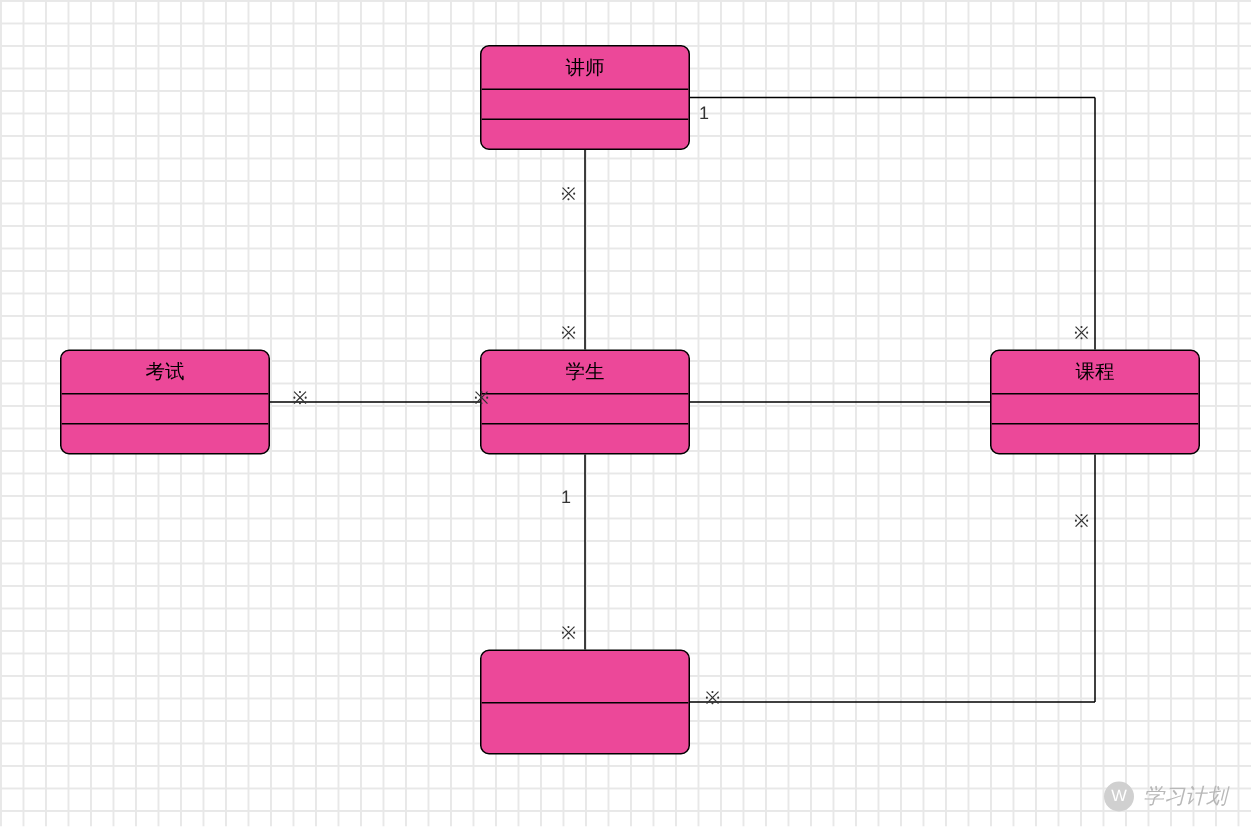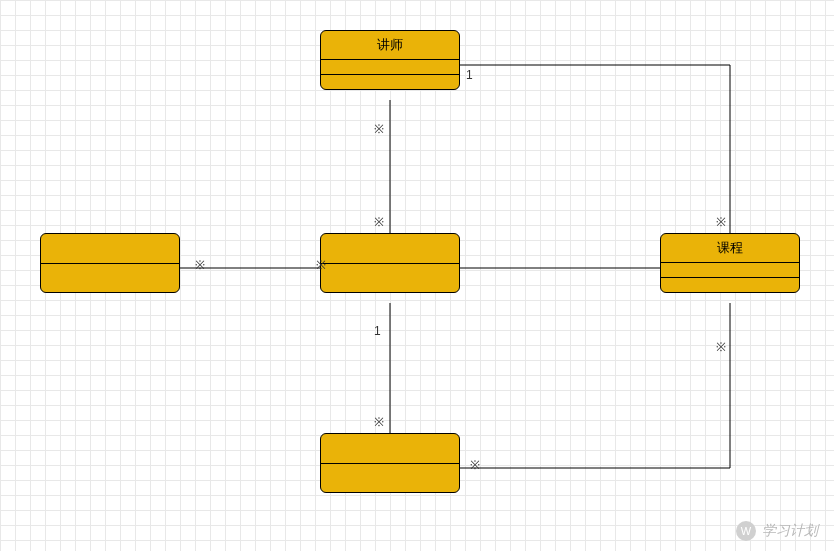--- a/index.html
+++ b/index.html
@@ -15,25 +15,25 @@
       position: absolute;
       top: 0; left: 0;
       width: 100%; height: 100%;
       background-image:
         linear-gradient(to right, #e8e8e8 1px, transparent 1px),
         linear-gradient(to bottom, #e8e8e8 1px, transparent 1px);
       background-size: 15px 15px;
     }
     .class-box {
       position: absolute;
-      background: #eab308;
+      background: #ec4899;
       border: 1px solid #000;
       border-radius: 6px;
       width: 140px;
-      height: 60px;
+      height: 70px;
       display: flex;
       flex-direction: column;
       overflow: hidden;
     }
     .class-title {
       text-align: center;
       font-size: 13px;
       padding: 6px 4px;
       border-bottom: 1px solid #000;
       line-height: 1.2;
@@ -101,25 +101,27 @@
   <line x1="730" y1="468" x2="460" y2="468" stroke="#000" stroke-width="1"></line>
 </svg>
 
 <div class="class-box" style="left:320px; top:30px;">
   <div class="class-title">讲师</div>
   <div class="class-sect"></div>
   <div class="class-sect"></div>
 </div>
 
 <div class="class-box" style="left:40px; top:233px;">
+  <div class="class-title">考试</div>
   <div class="class-sect"></div>
   <div class="class-sect"></div>
 </div>
 
 <div class="class-box" style="left:320px; top:233px;">
+  <div class="class-title">学生</div>
   <div class="class-sect"></div>
   <div class="class-sect"></div>
 </div>
 
 <div class="class-box" style="left:660px; top:233px;">
   <div class="class-title">课程</div>
   <div class="class-sect"></div>
   <div class="class-sect"></div>
 </div>
 

